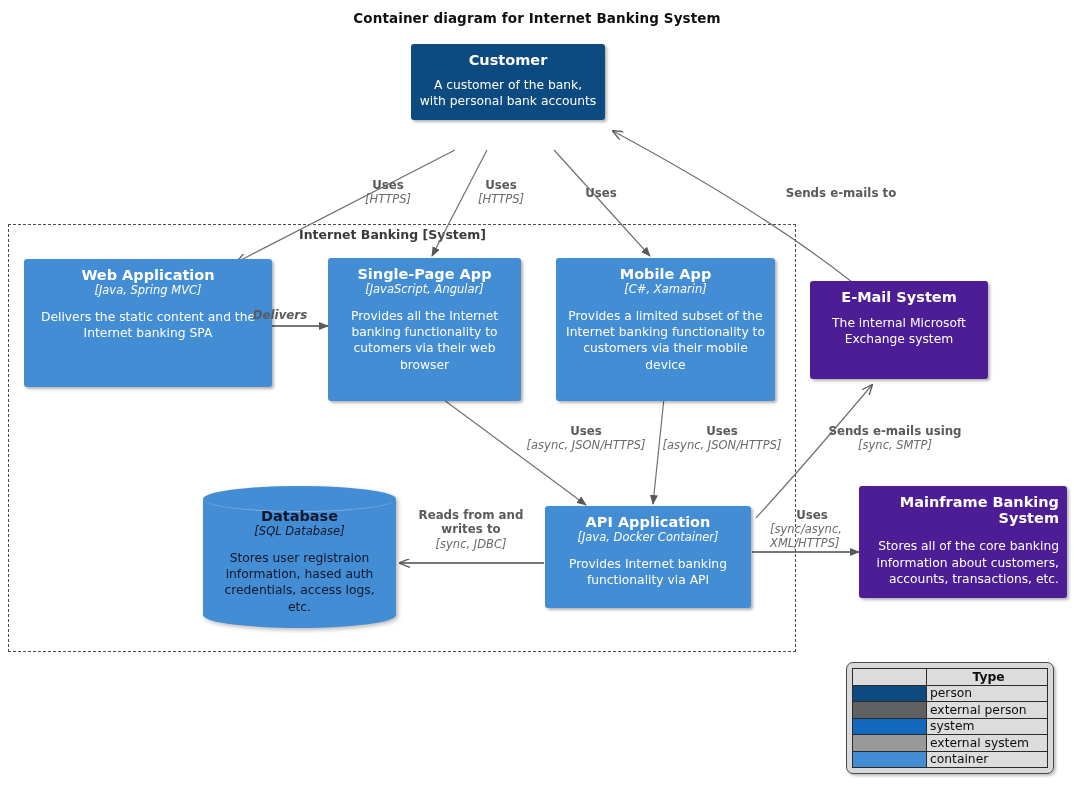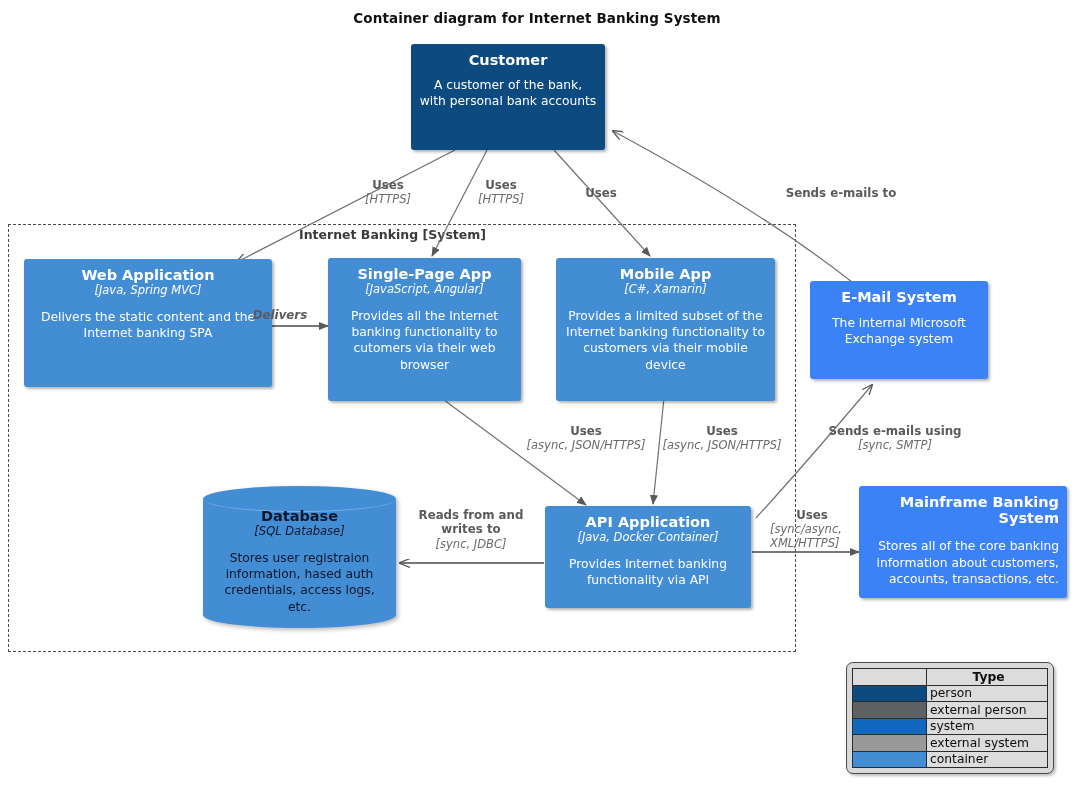--- a/index.html
+++ b/index.html
@@ -75,21 +75,21 @@
     width: 100%;
     margin-top: 1px;
   }
   .node .desc {
     font-size: 12.3px;
     line-height: 1.32;
     width: 100%;
     margin-top: 11px;
   }
   .node.person  { background: #0D4A7F; }
-  .node.extsys  { background: #3b82f6; }
+  .node.extsys  { background: #4c1d95; }
   .node.cont    { background: #438DD5; }
 
   
   .db {
     position: absolute;
     color: #0f172a;
     text-align: center;
     filter: drop-shadow(2px 2px 2px rgba(0,0,0,.28));
   }
   .db .cyl-body {
@@ -202,21 +202,21 @@
 
     <path d="M664,398 L653,504" fill="none" stroke="#707070" stroke-width="1.2" marker-end="url(#ah)"></path>
 
     <path d="M756,518 Q800,470 872,385" fill="none" stroke="#707070" stroke-width="1.2" marker-end="url(#ahopen)"></path>
 
     <path d="M544,563 L400,563" fill="none" stroke="#4a4a4a" stroke-width="1.3" marker-end="url(#ahopen)"></path>
 
     <path d="M752,552 L859,552" fill="none" stroke="#4a4a4a" stroke-width="1.3" marker-end="url(#ah)"></path>
   </svg>
 
-  <div class="node person" style="left:411px; top:44px; width:194px; height:106px;">
+  <div class="node person" style="left:411px; top:44px; width:194px; height:76px;">
     <div class="nm">Customer</div>
     <div class="desc" style="margin-top:9px;">A customer of the bank, with personal bank accounts</div>
   </div>
 
   <div class="node cont" style="left:24px; top:259px; width:248px; height:128px;">
     <div class="nm">Web Application</div>
     <div class="tech">[Java, Spring MVC]</div>
     <div class="desc">Delivers the static content and the Internet banking SPA</div>
   </div>
 

